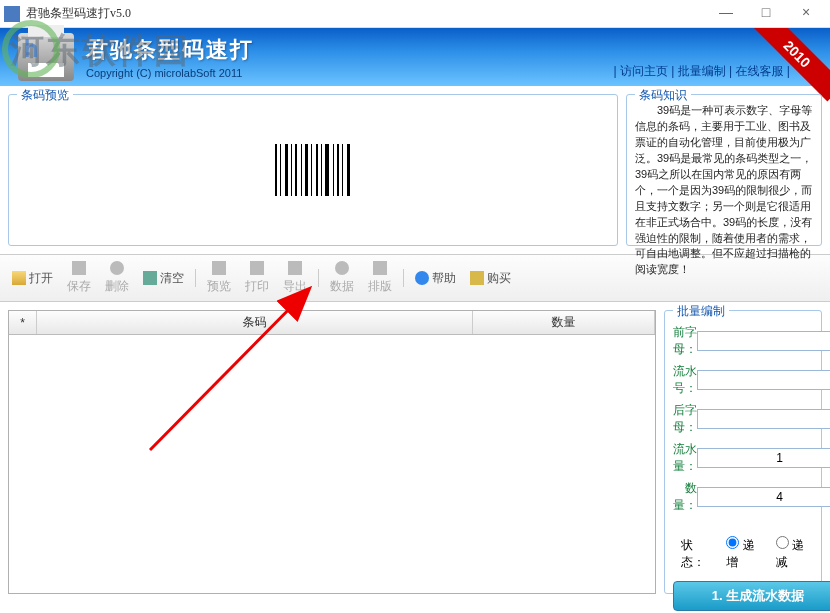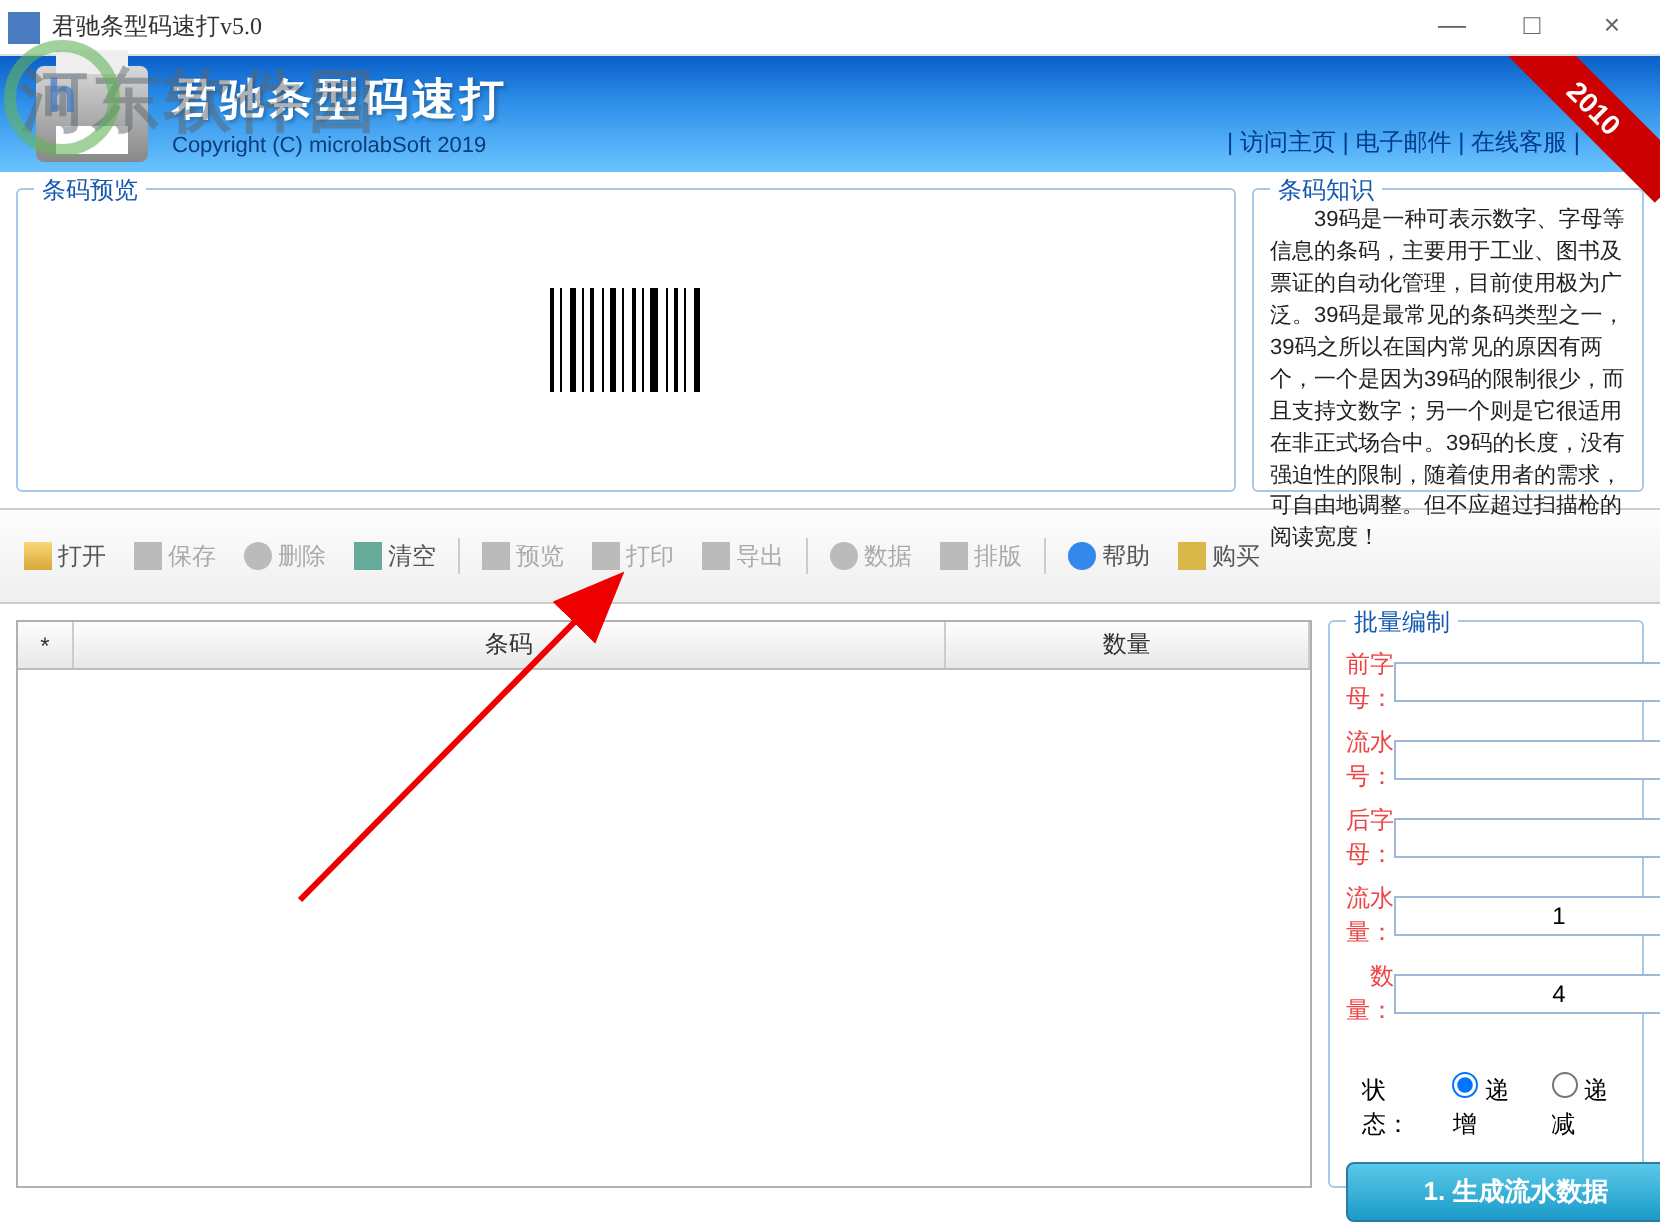--- a/index.html
+++ b/index.html
@@ -28,36 +28,36 @@
 .fieldset { border: 1px solid #a8c8e8; border-radius: 3px; padding: 8px; position: relative; }
 .fieldset .legend { position: absolute; top: -8px; left: 8px; background: #fff; padding: 0 4px; font-size: 12px; color: #1558b0; }
 .mid-left { flex: 1; display: flex; align-items: center; justify-content: center; }
 .barcode { width: 80px; height: 56px; display: flex; align-items: flex-end; gap: 1px; padding: 2px; background: #fff; }
 .barcode span { background: #000; height: 100%; display: inline-block; }
 .barcode .b1 { width: 1px; } .barcode .b2 { width: 2px; } .barcode .b3 { width: 3px; } .barcode .b4 { width: 4px; } .barcode .s1 { width: 1px; background: #fff; } .barcode .s2 { width: 2px; background: #fff; }
 .mid-right { width: 196px; font-size: 11px; line-height: 1.45; color: #222; }
 
 .toolbar { height: 48px; border-top: 1px solid #ccc; border-bottom: 1px solid #ccc; background: linear-gradient(#fdfdfd,#efefef); display: flex; align-items: center; padding: 0 6px; gap: 2px; font-size: 12px; }
 .tbtn { display: flex; align-items: center; gap: 3px; padding: 3px 6px; color: #555; cursor: pointer; border-radius: 2px; }
-.tbtn.disabled { color: #aaa; cursor: default; }
+.tbtn.disabled { color: #aaa; cursor: default; flex-direction: column; }
 .tbtn .ico { width: 14px; height: 14px; display: inline-block; }
 .sep { width: 1px; height: 18px; background: #ccc; margin: 0 3px; }
 
 .lower { display: flex; padding: 8px; gap: 8px; height: 300px; }
 .table-area { flex: 1; border: 1px solid #b0b0b0; background: #fff; position: relative; }
 .thead { display: flex; background: linear-gradient(#fdfdfd,#e8e8e8); border-bottom: 1px solid #bbb; height: 24px; }
 .thead > div { border-right: 1px solid #ccc; font-size: 12px; color: #333; display: flex; align-items: center; justify-content: center; }
 .th-star { width: 28px; }
 .th-code { flex: 2.4; }
 .th-qty { flex: 1; }
 .tbody { height: calc(100% - 24px); }
 
 .batch { width: 158px; }
 .form-row { display: flex; align-items: center; font-size: 12px; margin: 5px 0; }
-.form-row label { width: 52px; text-align: right; color: #ef4444; }
+.form-row label { width: 52px; text-align: right; color: #15803d; }
 .form-row input[type=text] { flex: 1; border: 1px solid #9bb8d8; height: 20px; padding: 0 4px; font-size: 12px; text-align: center; }
 .form-row .req { color: #c00; margin-left: 4px; width: 8px; }
 .radio-row { display: flex; align-items: center; gap: 12px; font-size: 12px; margin: 22px 0 10px 8px; }
 .btn { display: block; width: 170px; margin: 8px auto; height: 30px; border: 1px solid #2a7aa8; border-radius: 4px; background: linear-gradient(#5bc8e8,#1a9bc8); color: #fff; font-size: 13px; font-weight: bold; cursor: pointer; }
 .btn.disabled { background: linear-gradient(#b8d8e0,#88b8c8); color: #e8f4f8; cursor: default; }
 
 .arrow-svg { position: absolute; top: 270px; left: 130px; z-index: 100; pointer-events: none; }
 </style>
 </head>
 <body>
@@ -67,24 +67,24 @@
   <span class="title">君驰条型码速打v5.0</span>
   <span class="wc">—</span>
   <span class="wc">□</span>
   <span class="wc">×</span>
 </div>
 
 <div class="banner">
   <div class="printer-icon"></div>
   <div class="banner-text">
     <div class="banner-title">君驰条型码速打</div>
-    <div class="banner-sub">Copyright (C) microlabSoft 2019</div>
+    <div class="banner-sub">Copyright (C) microlabSoft 2011</div>
   </div>
   <div class="ribbon"></div>
-  <div class="banner-links">|  访问主页  |  电子邮件  |  在线客服  |</div>
+  <div class="banner-links">|  访问主页  |  批量编制  |  在线客服  |</div>
 </div>
 
 <div class="watermark-logo">h</div>
 <div class="watermark">河东软件园</div>
 
 <div class="mid">
   <div class="fieldset mid-left">
     <span class="legend">条码预览</span>
     <div style="position:relative">
       <div class="barcode">

